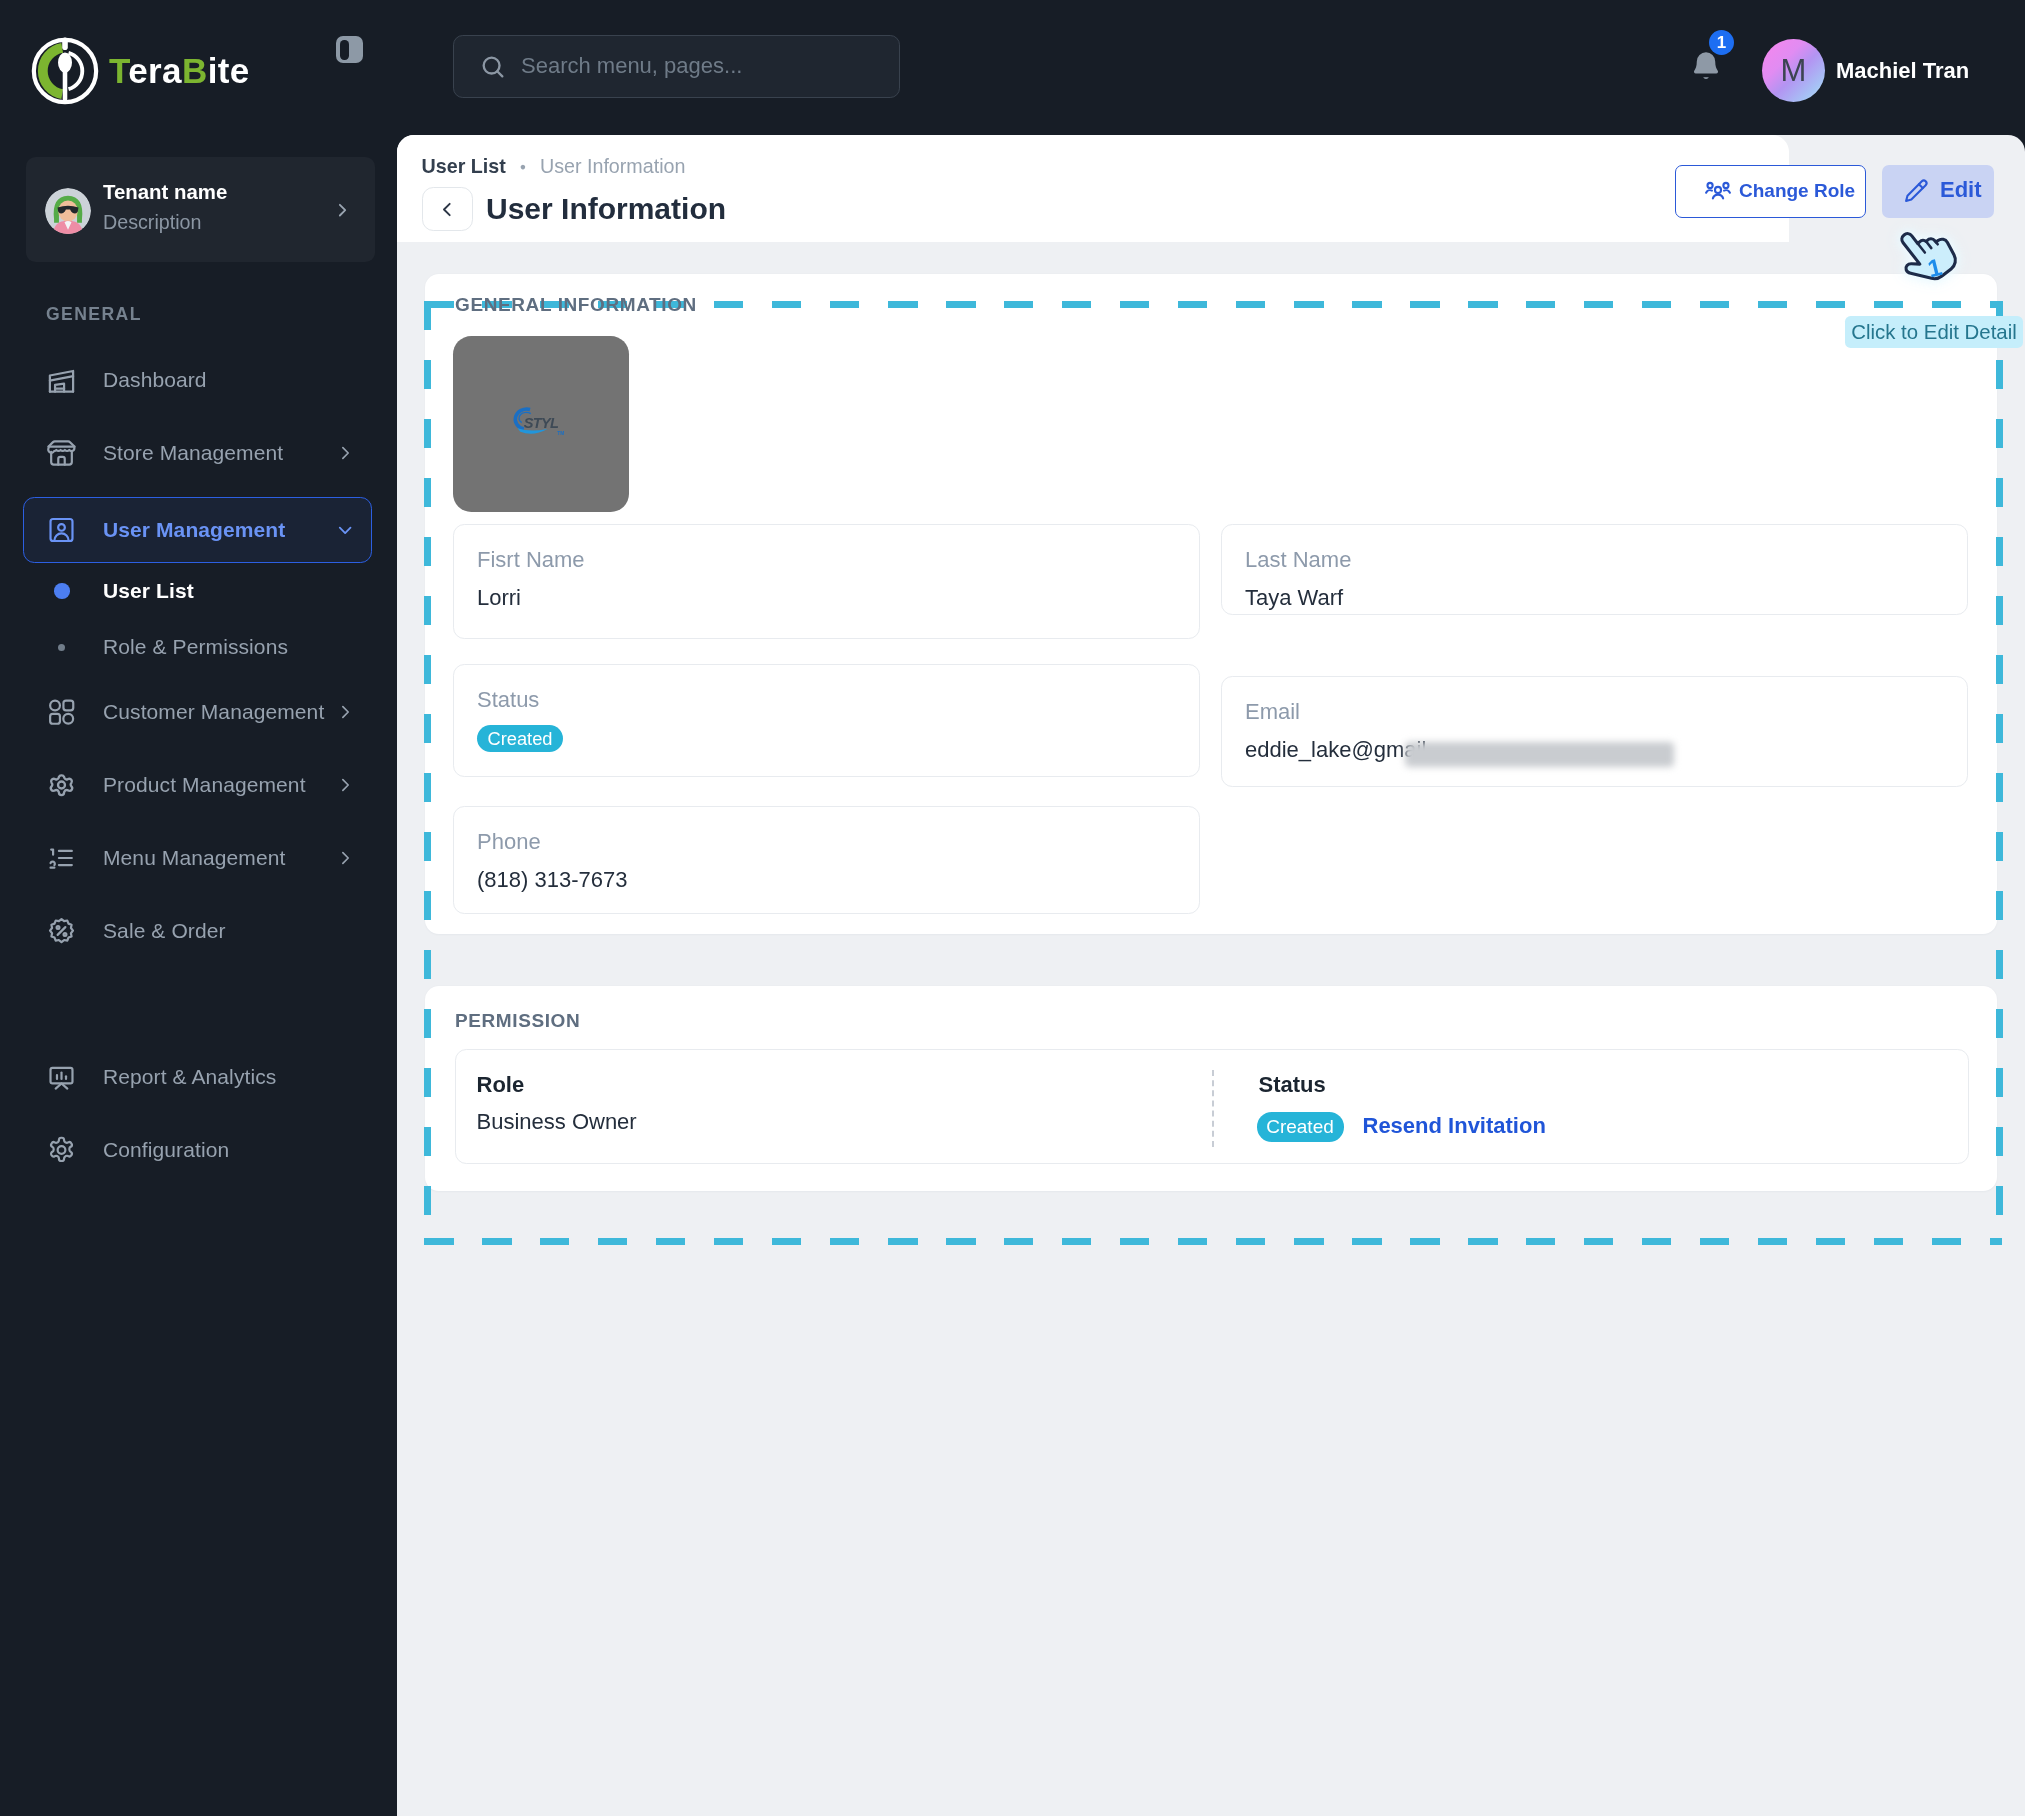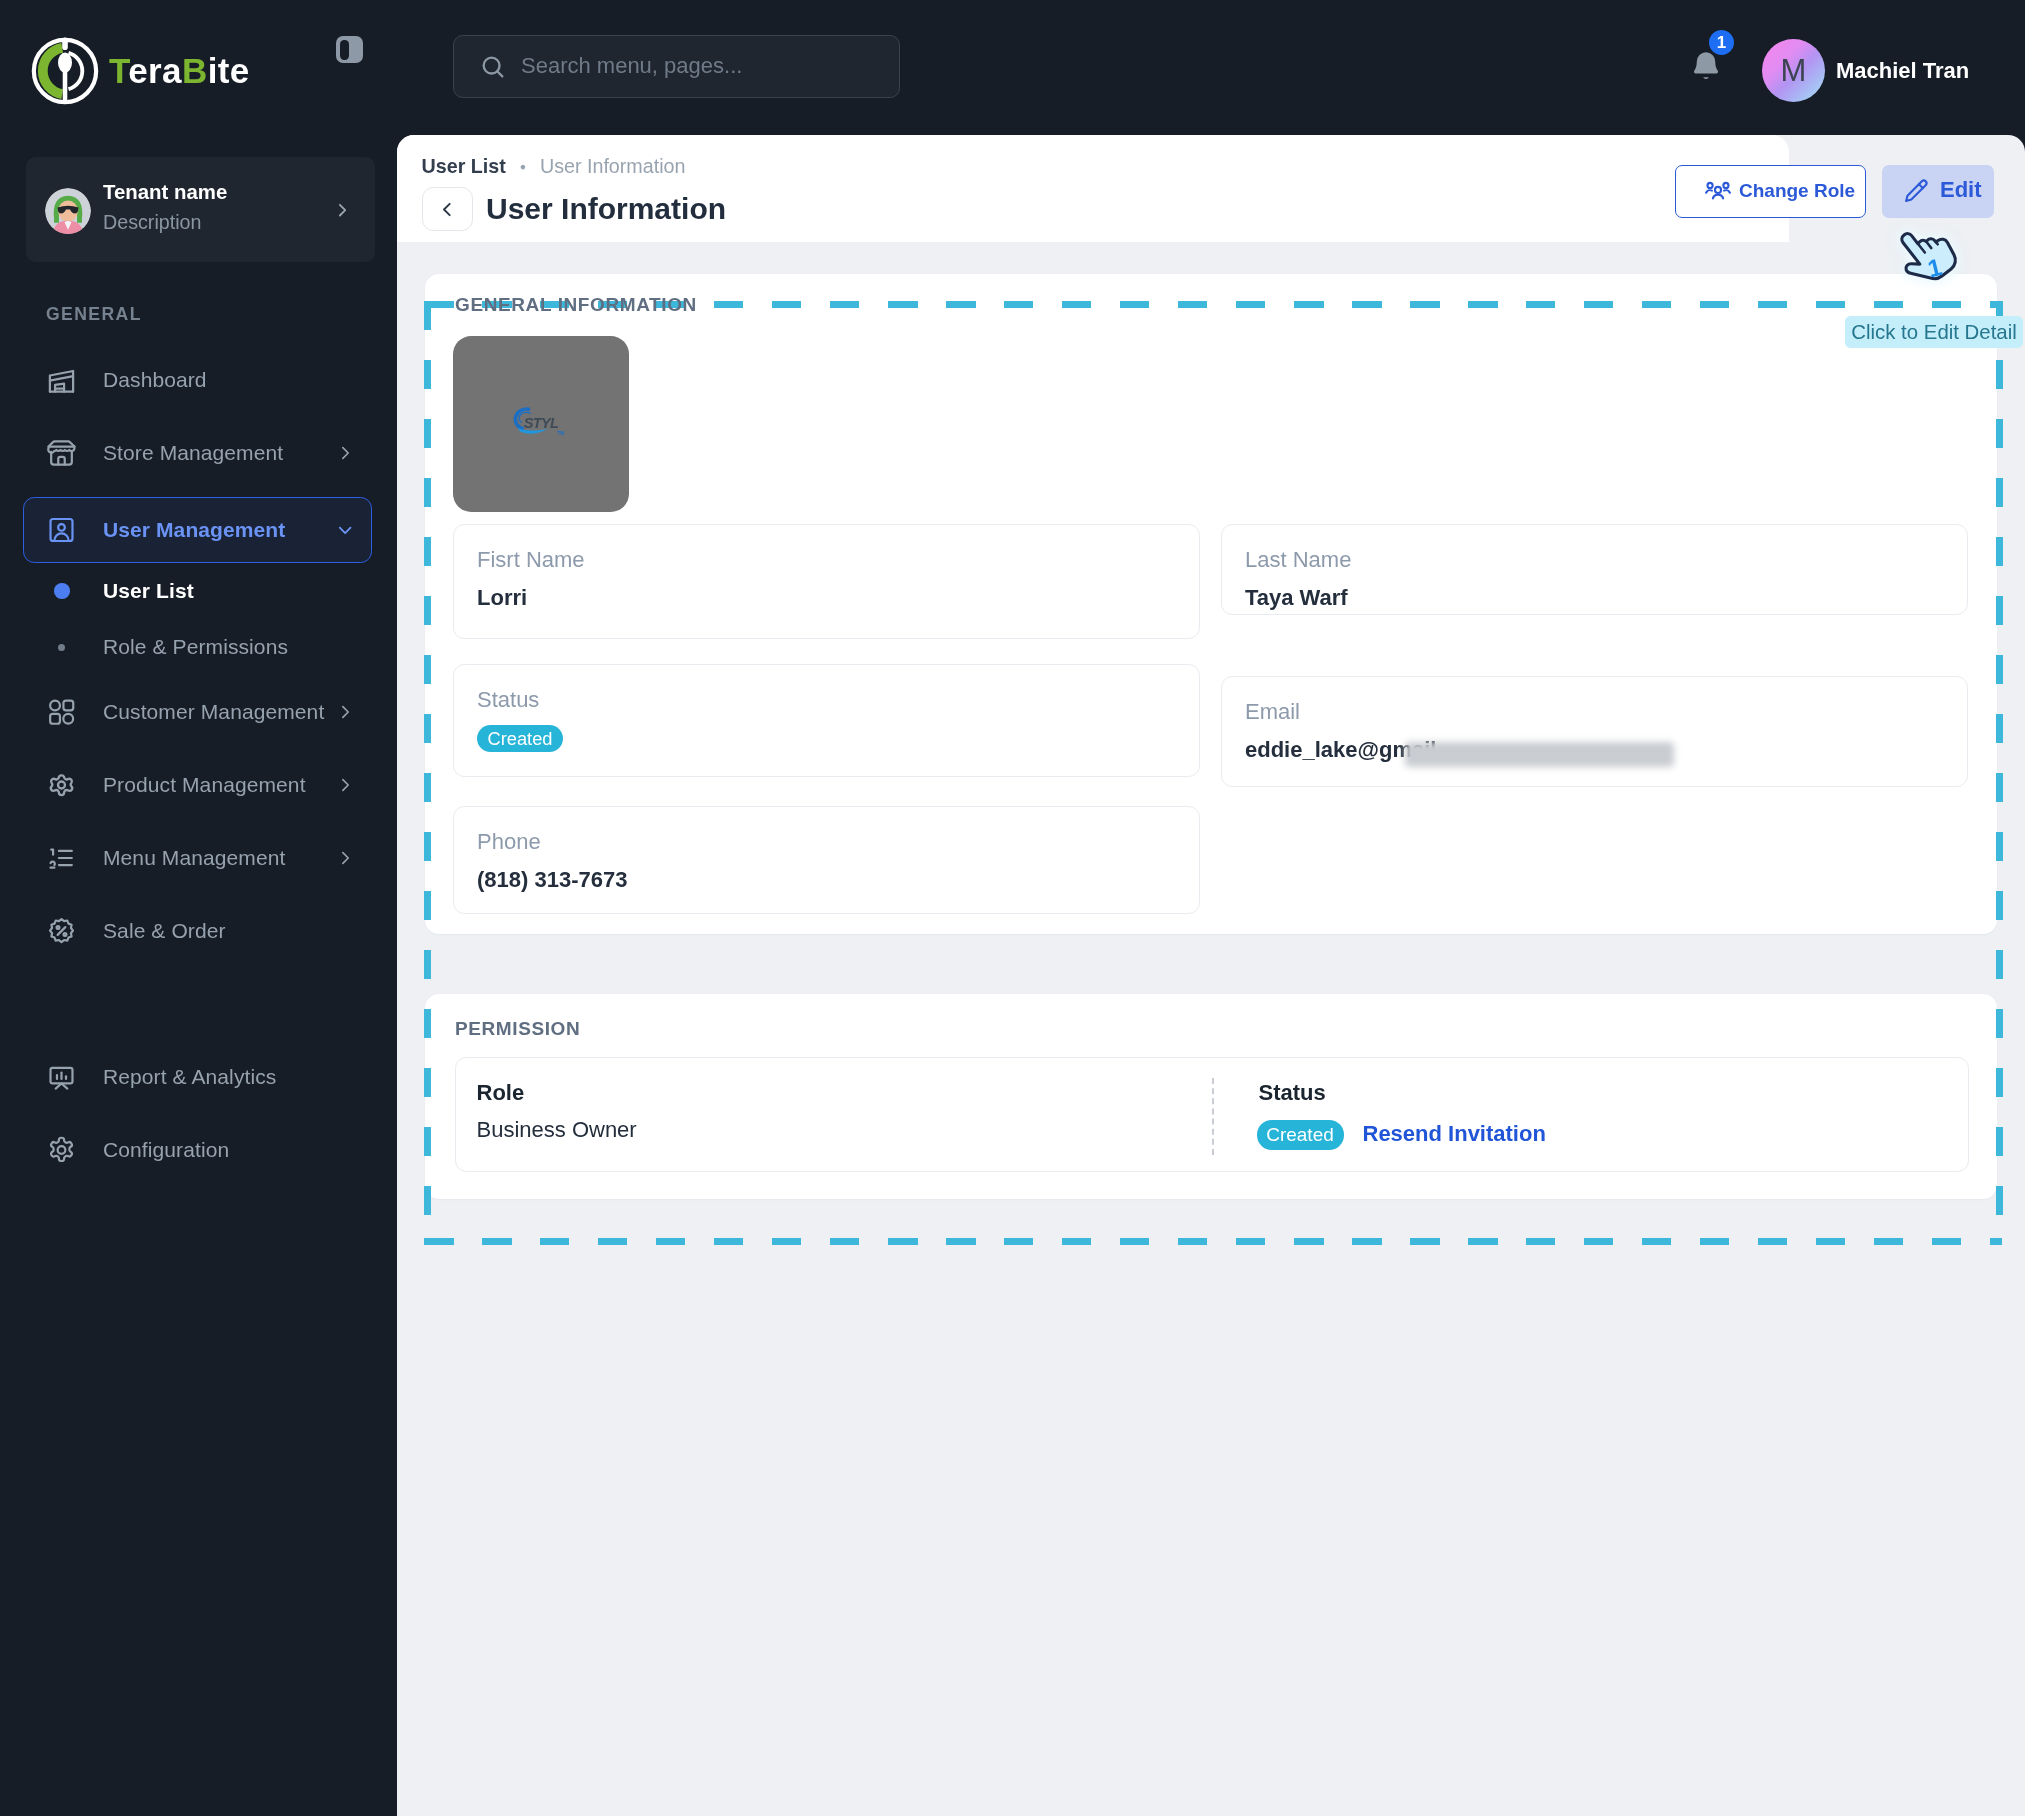--- a/index.html
+++ b/index.html
@@ -13,21 +13,21 @@
   .menu-item .mi-chev { position:absolute; left:336px; top:50%; transform:translateY(-50%); width:18.3px; height:18.3px; }
   
   #topbar { position:absolute; left:397px; top:0; width:1628px; height:135px; background:#171d26; }
   
   #panel { position:absolute; left:397px; top:135px; width:1628px; height:1682px; background:#eef0f3; border-top-left-radius:17px; border-top-right-radius:17px; }
   #phead { position:absolute; left:0; top:0; width:1392px; height:107px; background:#ffffff; border-top-left-radius:17px; border-top-right-radius:17px; }
   .card { position:absolute; background:#fff; border-radius:14px; box-shadow:0 0.7px 2.1px rgba(23,43,77,.04); }
   .cardhead { position:absolute; font-size:19px; font-weight:bold; color:#5f6e80; letter-spacing:0.6px; z-index:6; }
   .fbox { position:absolute; background:#fff; border:1.4px solid #e8ebef; border-radius:11.3px; padding:21px 0 0 23px; }
   .flabel { font-size:22px; line-height:27px; color:#8d9aab; }
-  .fvalue { margin-top:10.5px; font-size:22px; line-height:27px; color:#242e3c;font-weight:bold; }
+  .fvalue { margin-top:10.5px; font-size:22px; line-height:27px; color:#242e3c; }
   .badge { display:inline-block; background:#26b4d8; color:#fff; border-radius:14px; text-align:center; }
   .dash-h { position:absolute; height:7px; background:repeating-linear-gradient(90deg,#3eb8da 0 29.5px,transparent 29.5px 58px); z-index:5; }
   .dash-v { position:absolute; width:7px; background:repeating-linear-gradient(180deg,#3eb8da 0 29.5px,transparent 29.5px 59px); z-index:5; }
 </style>
 </head>
 <body>
 <div id="topbar">
   <div class="abs" style="left:56px;top:35px;width:447px;height:63px;background:#1f2630;border:1.4px solid #39424e;border-radius:9.8px;">
     <svg class="abs" style="left:25px;top:17px;" width="28" height="28" viewBox="0 0 24 24" fill="none" stroke="#8c97a4" stroke-width="2" stroke-linecap="round">
         <circle cx="10.8" cy="10.8" r="6.8"></circle>
@@ -253,21 +253,21 @@
       <div class="flabel">Email</div>
       <div class="fvalue">eddie_lake@gmail</div>
       <div class="abs" style="left:183px;top:65px;width:269px;height:24.6px;background:#c9ccd0;border-radius:4.2px;filter:blur(3.5px);"></div>
     </div>
     <div class="fbox" style="left:28px;top:532px;width:747px;height:108px;">
       <div class="flabel">Phone</div>
       <div class="fvalue">(818) 313-7673</div>
     </div>
   </div>
 
-  <div class="card" style="left:28px;top:851px;width:1572px;height:205px;margin-top:8px;">
+  <div class="card" style="left:28px;top:851px;width:1572px;height:205px;">
     <div class="cardhead" style="left:30px;top:24px;">PERMISSION</div>
     <div class="fbox" style="left:29.5px;top:63px;width:1514px;height:115px;padding:0;">
       <div class="abs" style="left:21px;top:21px;font-size:22px;line-height:27px;font-weight:bold;color:#1b2530;">Role</div>
       <div class="abs" style="left:21px;top:58px;font-size:22px;line-height:27px;color:#242e3c;">Business Owner</div>
       <div class="abs" style="left:756px;top:19.7px;width:0;height:77px;border-left:2.1px dashed #c8cdd5;"></div>
       <div class="abs" style="left:803px;top:21px;font-size:22px;line-height:27px;font-weight:bold;color:#1b2530;">Status</div>
       <div class="abs" style="left:801px;top:62px;width:87px;height:29.5px;background:#26b4d8;border-radius:14.8px;color:#fff;text-align:center;line-height:29.5px;font-size:19px;">Created</div>
       <div class="abs" style="left:907px;top:63px;font-size:22px;font-weight:bold;color:#2055d8;">Resend Invitation</div>
     </div>
   </div>

